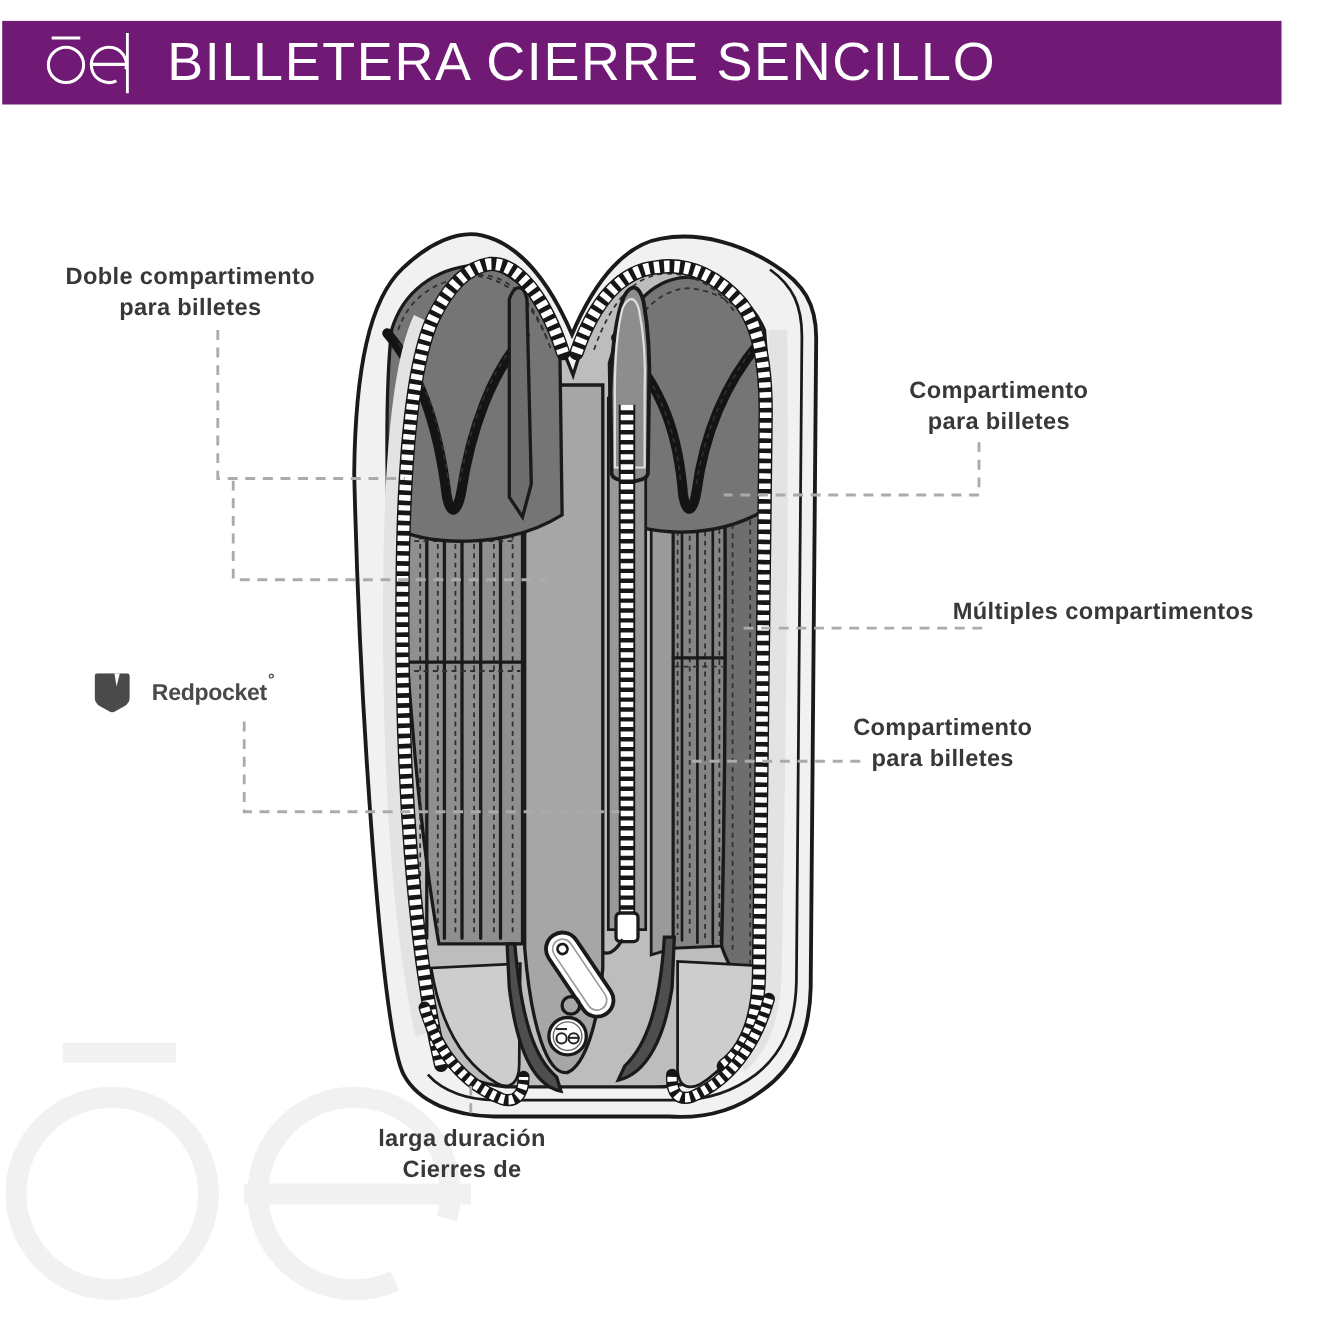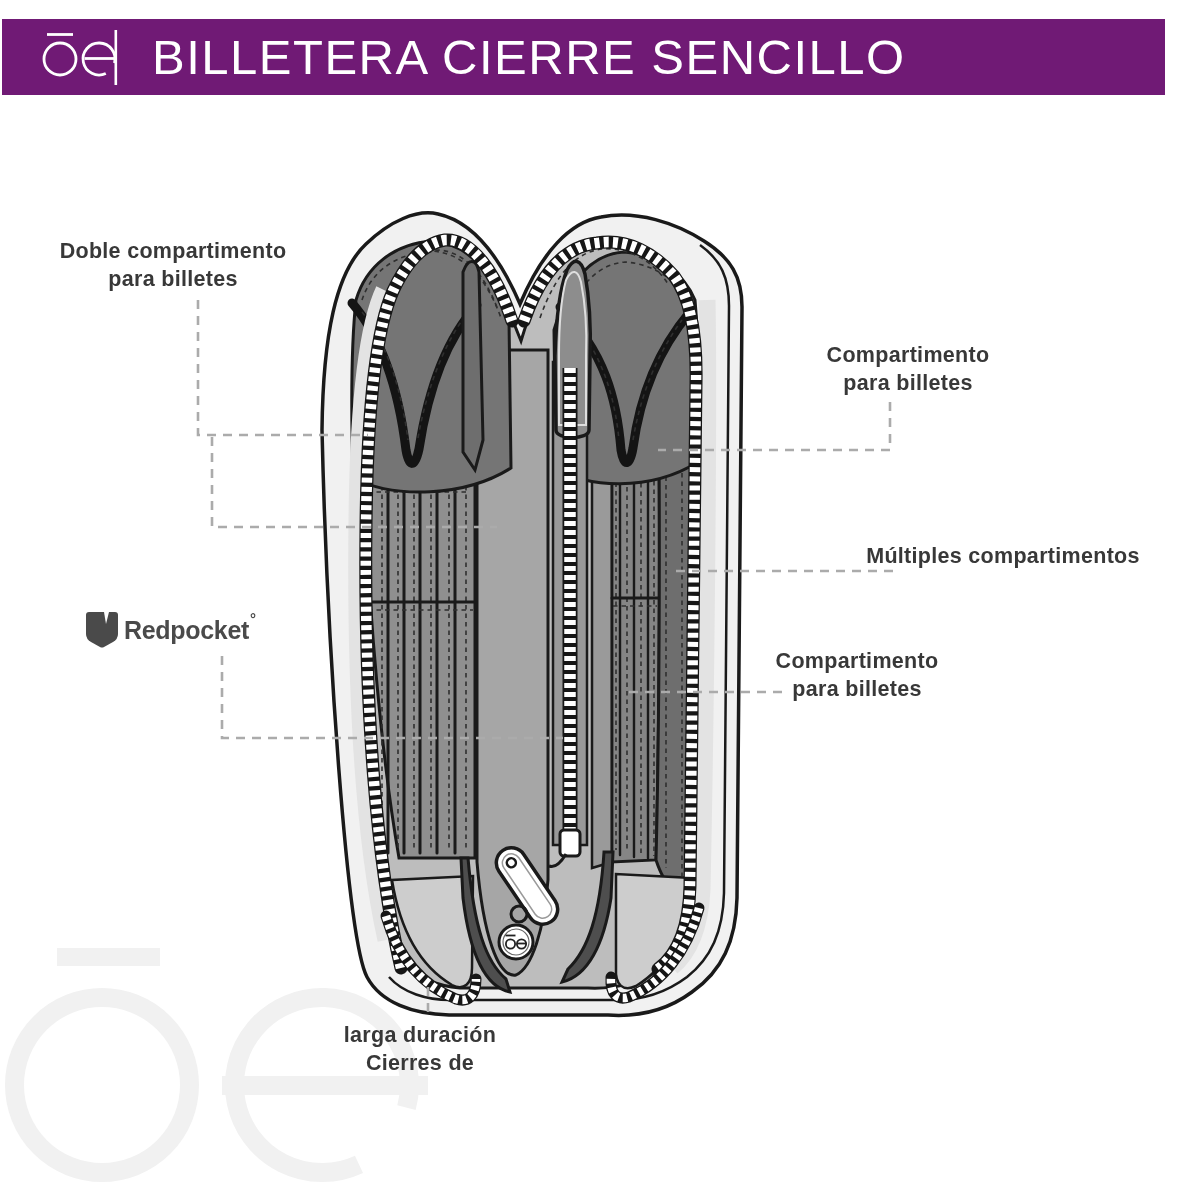--- a/index.html
+++ b/index.html
@@ -16,21 +16,21 @@
   .callout-label{position:absolute;text-align:center;color:#383838;font-size:21.5px;line-height:28px;
                  letter-spacing:0.3px;font-weight:bold;}
   .lbl-doble{left:38px;top:237px;width:270px;}
   .lbl-billetes-sup{left:788px;top:341px;width:240px;}
   .lbl-tarjetas{left:858px;top:532px;width:290px;margin-top:10px;}
   .lbl-billetes-inf{left:737px;top:647px;width:240px;}
   .lbl-cierres{left:300px;top:1021px;width:240px;}
 
   
   .redpocket{position:absolute;left:86px;top:612px;display:flex;align-items:center;color:#4a4a4a;}
-  .rp-text{font-size:25px;font-weight:700;letter-spacing:-0.3px;margin-left:6px;}
+  .rp-text{font-size:21px;font-weight:700;letter-spacing:-0.3px;margin-left:20px;}
   .rp-mark{font-size:15px;font-weight:700;align-self:flex-start;margin-top:-2px;margin-left:1px;}
 
   
   .full-svg{position:absolute;left:0;top:0;width:1200px;height:1200px;}
 
   
   .outer{fill:#f1f1f1;stroke:#1a1a1a;stroke-width:3.5;}
   .cont{fill:none;stroke:#1a1a1a;stroke-width:2.5;}
   .lining{fill:#bdbdbd;stroke:#1a1a1a;stroke-width:3;}
   .panelL{fill:#8f8f8f;stroke:#1a1a1a;stroke-width:3;}

